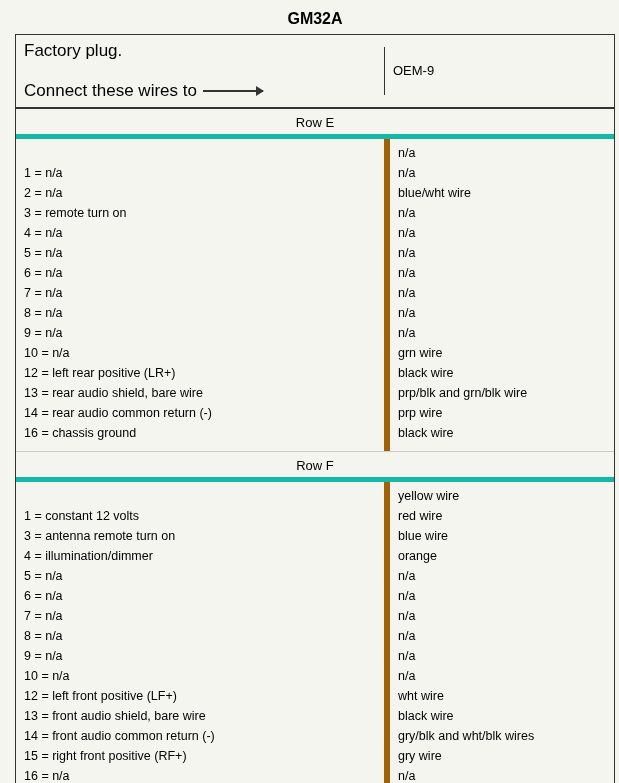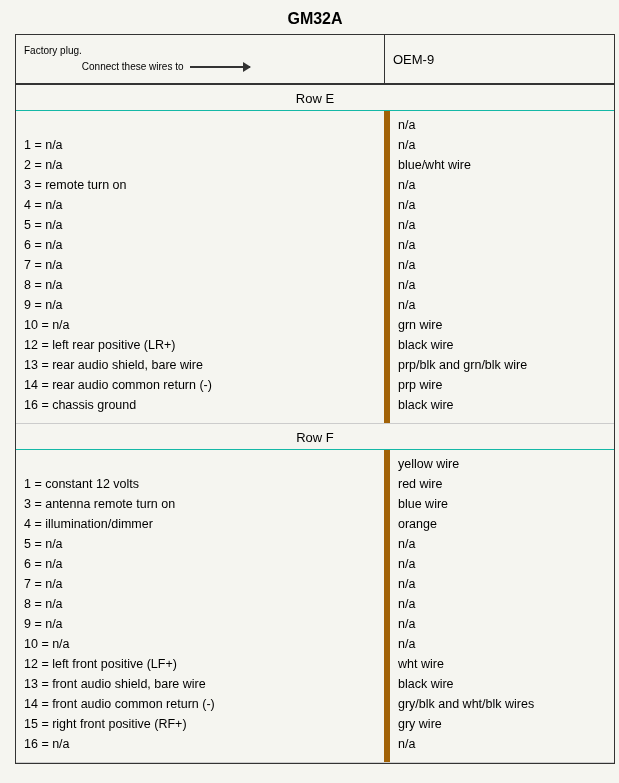--- a/index.html
+++ b/index.html
@@ -39,22 +39,22 @@
       flex: 1;
       padding: 4px 8px;
       font-size: 12.5px;
       line-height: 1.4;
       display: flex;
       align-items: center;
       gap: 6px;
     }
     .header-left-text {
       display: flex;
-      flex-direction: row;
-      font-size: 10px;
+      flex-direction: column;
+      font-size: 17px;
     }
     .arrow-line {
       display: flex;
       align-items: center;
       margin-top: 16px;
     }
     .arrow-shaft {
       display: inline-block;
       width: 60px;
       height: 2px;
@@ -79,21 +79,21 @@
       align-items: center;
       min-height: 48px;
     }
     .section {
       border-bottom: 1px solid #ccc;
     }
     .section-title {
       text-align: center;
       padding: 6px 4px 4px 4px;
       font-size: 13px;
-      border-bottom: 1px solid #14b8a6;
+      border-bottom: 5px solid #14b8a6;
     }
     .data-rows {
       display: flex;
       align-items: flex-end;
     }
     .col-left {
       flex: 1;
       padding: 4px 8px 8px 8px;
       line-height: 1.6;
       font-size: 12.5px;

